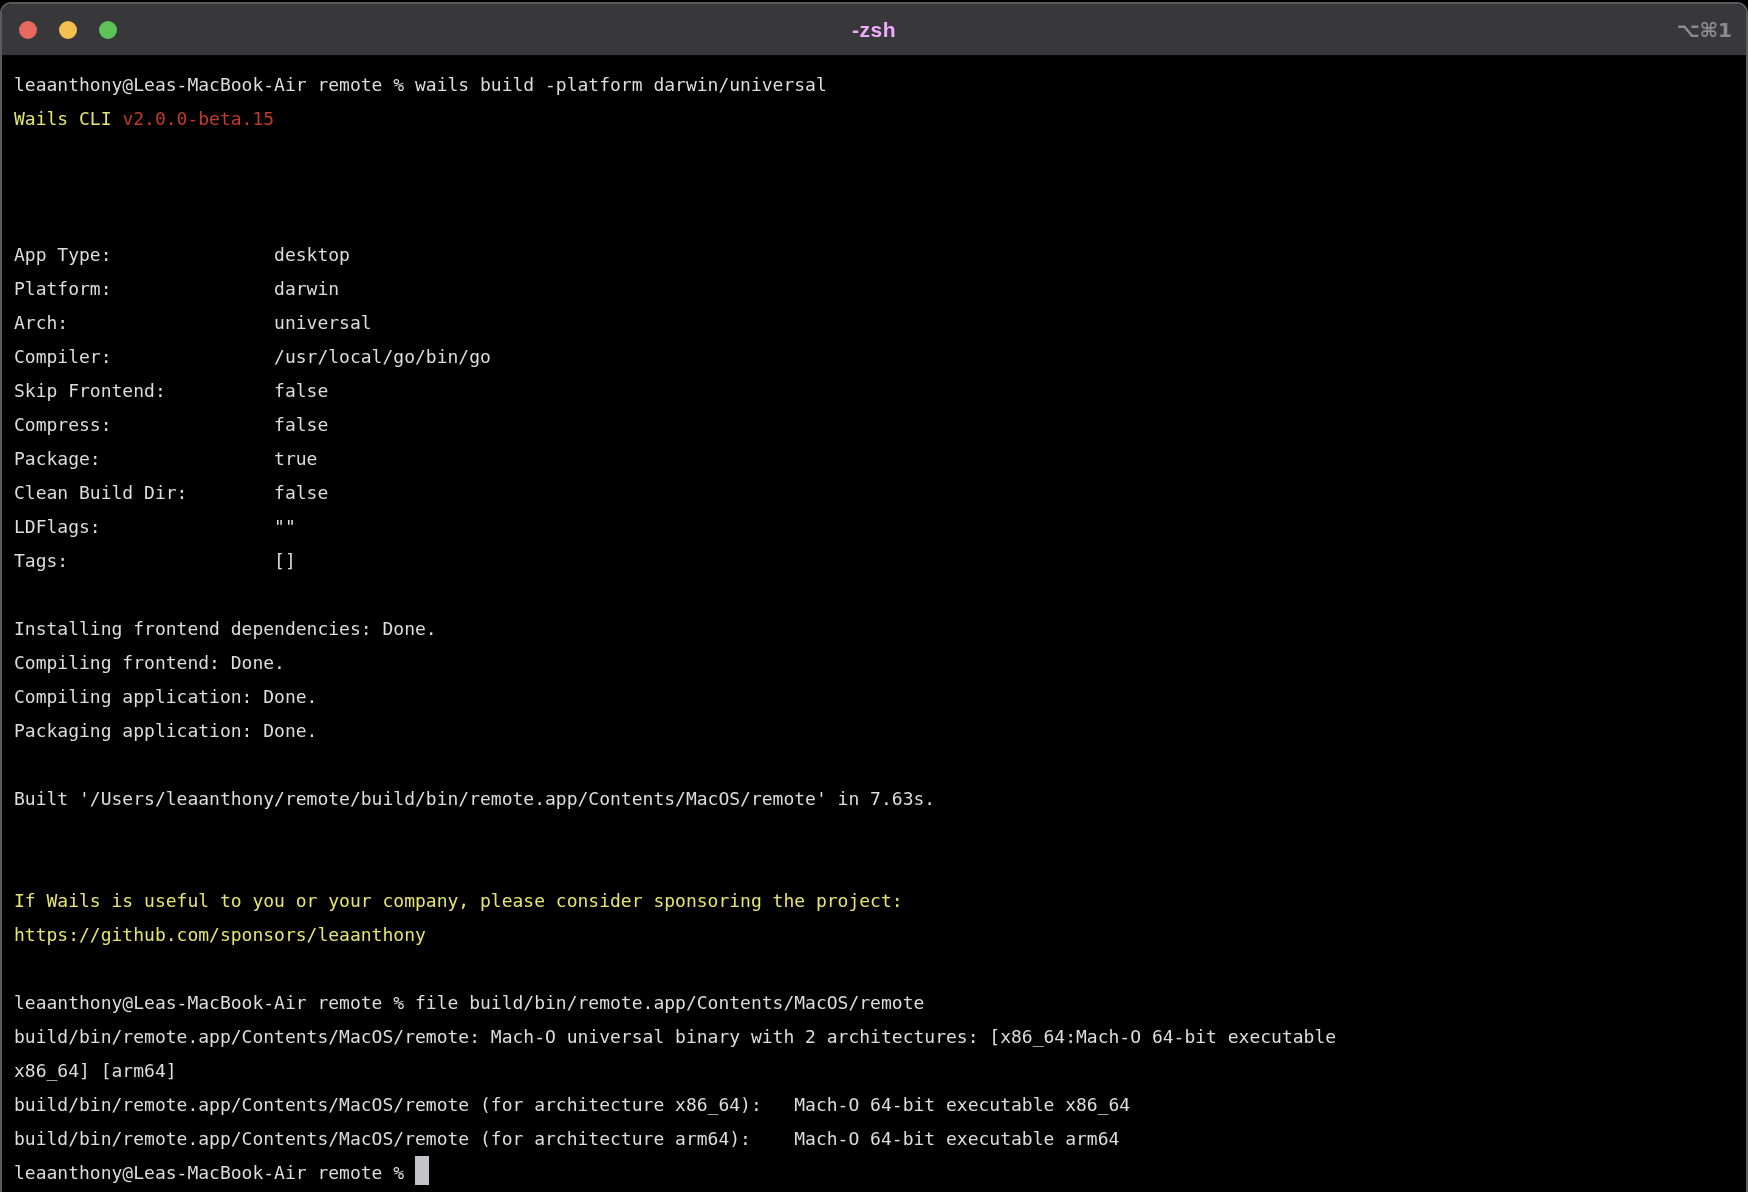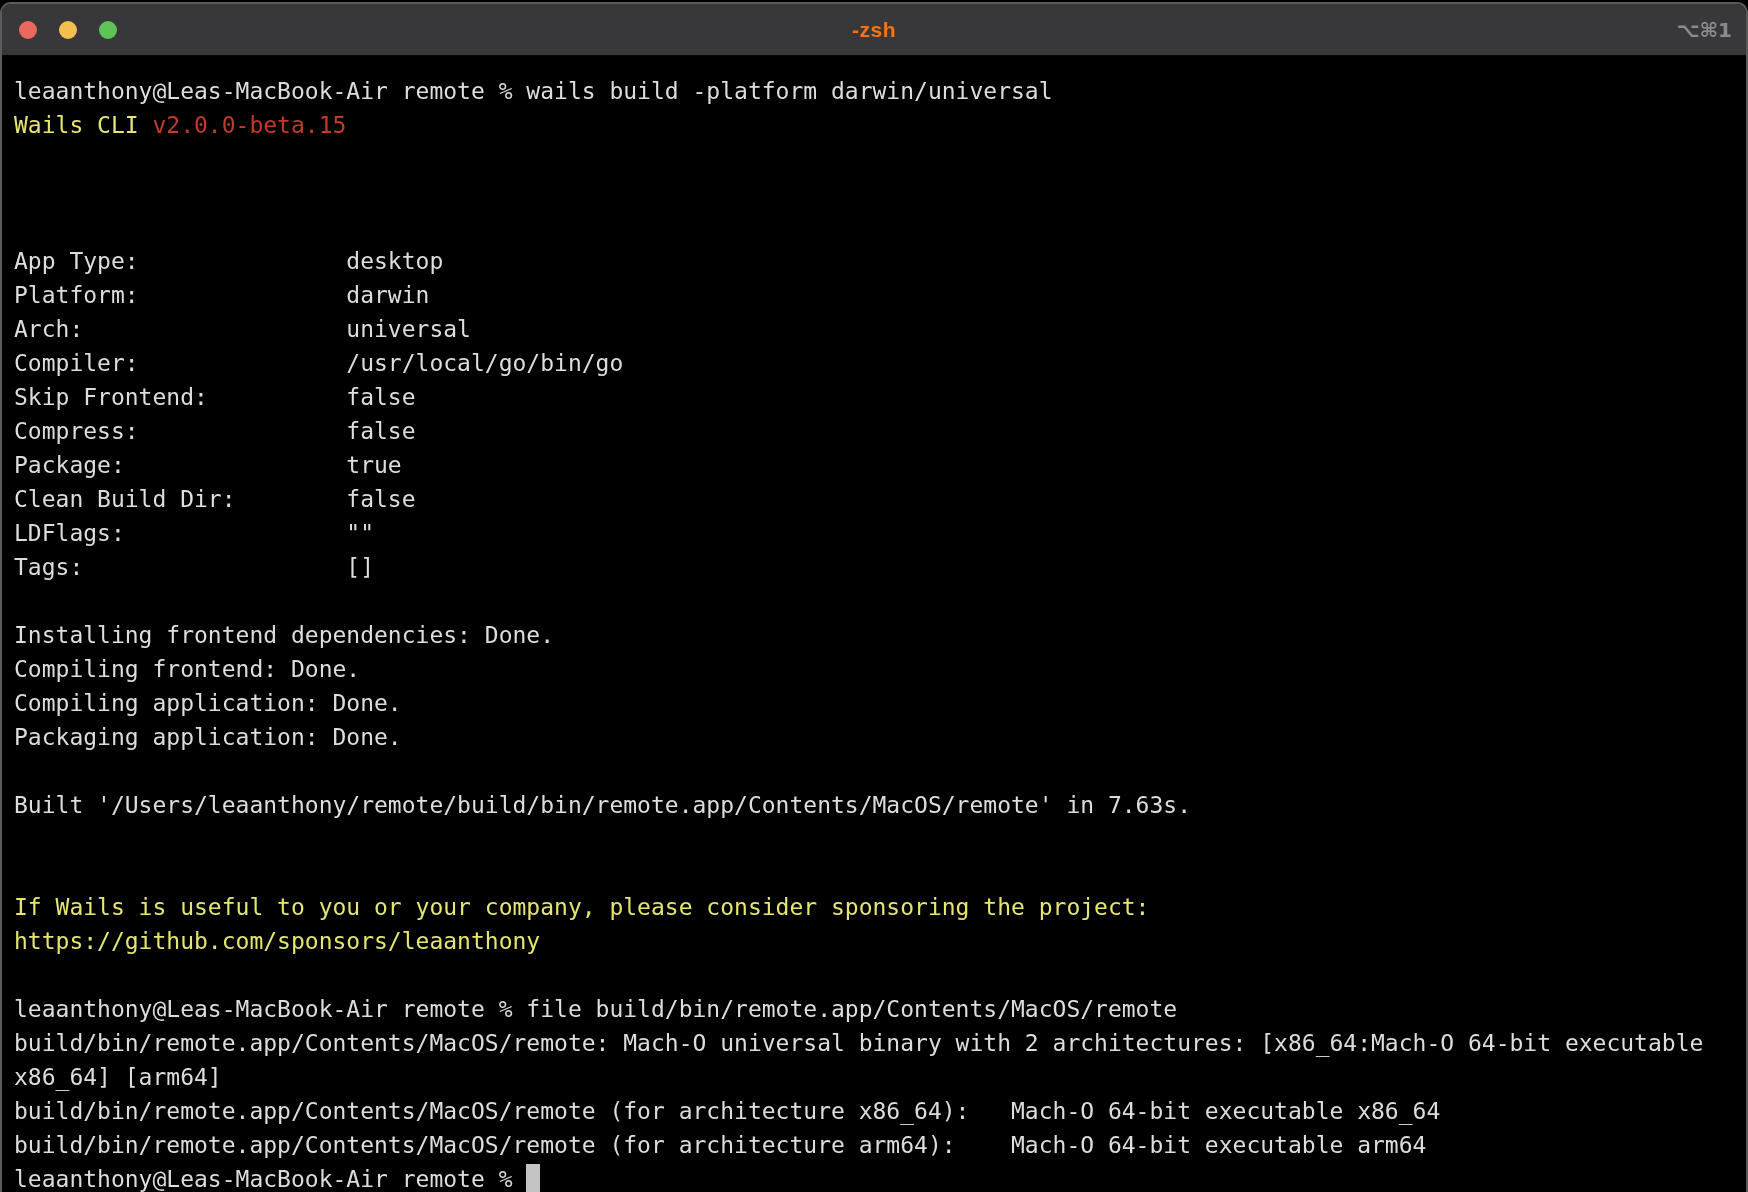--- a/index.html
+++ b/index.html
@@ -35,39 +35,39 @@
   .light {
     width: 18px; height: 18px;
     border-radius: 50%;
     padding: 0; border: none;
     display: inline-block;
   }
   .title {
     position: absolute;
     left: 0; right: 0;
     text-align: center;
-    color: #f97316;
+    color: #f0abfc;
     font: 700 21px "Liberation Sans", sans-serif;
     letter-spacing: 0.5px;
     pointer-events: none;
   }
   .shortcut {
     position: absolute;
     right: 14px;
     top: 50%;
     transform: translateY(-50%);
     color: #8b8b8e;
     font: 700 20px "DejaVu Sans", sans-serif;
   }
   .content {
     position: relative;
     height: 1137px;
-    padding: 18px 0 0 12px;
+    padding: 12px 0 0 12px;
     font-family: "DejaVu Sans Mono", monospace;
-    font-size: 23px;
+    font-size: 18px;
     line-height: 34px;
     white-space: pre;
     overflow: hidden;
   }
   .line { height: 34px; }
   .line.clipped { height: 9px; overflow: hidden; }
   .cursor {
     display: inline-block;
     width: 14px; height: 29px;
     vertical-align: -6px;

